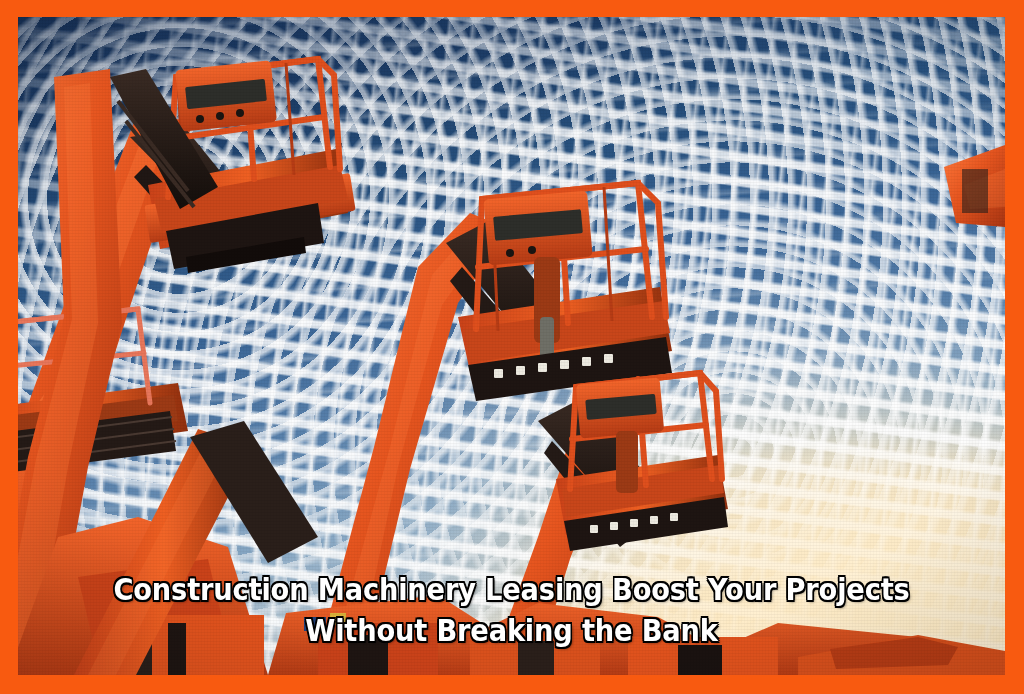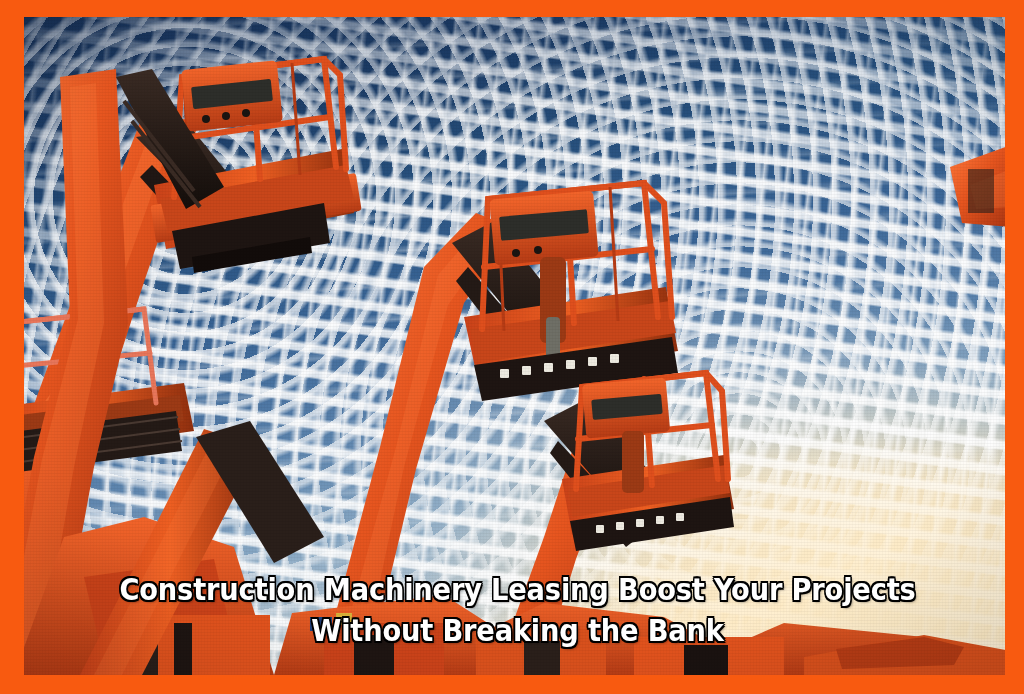--- a/index.html
+++ b/index.html
@@ -34,21 +34,20 @@
 
   
   .photo {
     position: absolute;
     left: 18px;
     top: 17px;
     width: 987px;
     height: 658px;
     overflow: hidden;
     background: #d946ef;
-    margin-left: 6px;
   }
 
   
   .sky-base {
     position: absolute;
     inset: 0;
     background:
       radial-gradient(ellipse 60% 45% at 88% 88%, rgba(255,238,205,0.98) 0%, rgba(253,230,188,0.75) 38%, rgba(250,224,180,0.18) 66%, rgba(250,224,180,0) 80%),
       radial-gradient(ellipse 55% 40% at 74% 70%, rgba(255,248,232,0.55) 0%, rgba(255,248,232,0.12) 55%, rgba(255,248,232,0) 78%),
       linear-gradient(168deg,

